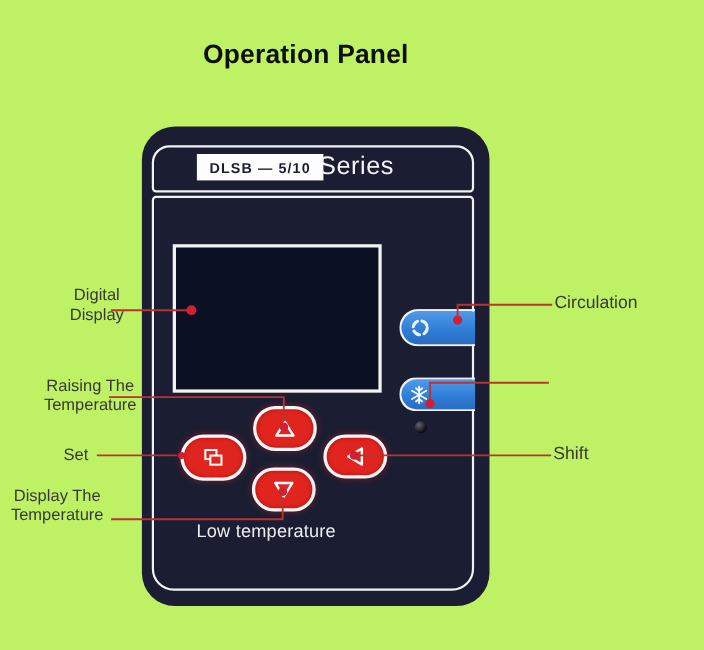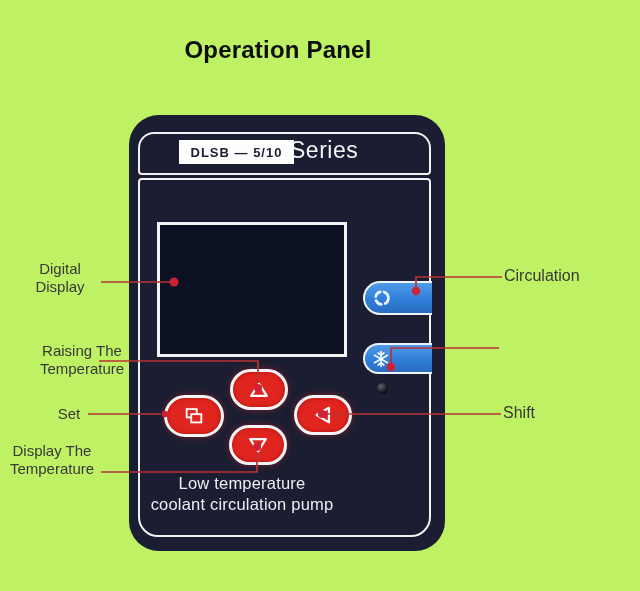--- a/index.html
+++ b/index.html
@@ -67,21 +67,21 @@
     background:radial-gradient(circle at 35% 30%, #63636d 0%, #0b0b12 70%);
   }
   
   .panel-footer{
     position:absolute;left:0;top:358px;width:226px;text-align:center;
     color:#ecedf0;font-size:16.5px;line-height:21px;letter-spacing:.2px;
   }
   
   .ann{position:absolute;color:#383838;font-size:15px;line-height:18px;}
   .ann.center{text-align:center;}
-  .ann-digital{left:28px;top:260px;width:64px;}
+  .ann-digital{left:56px;top:260px;width:64px;}
   .ann-raising{left:2px;top:342px;width:100px;margin-left:30px;}
   .ann-set{left:47px;top:405px;width:44px;}
   .ann-reduce{left:2px;top:442px;width:100px;}
   .ann-circulation{left:504px;top:267px;font-size:16px;}
   .ann-refrigeration{left:501px;top:337px;font-size:16px;}
   .ann-shift{left:503px;top:404px;font-size:16px;}
   
   .overlay{position:absolute;left:0;top:0;width:640px;height:591px;pointer-events:none;z-index:5;}
   .icon-svg{display:block;}
 </style>
@@ -155,21 +155,20 @@
             <path d="M8.6 19.2L12 16.4l3.4 2.8"></path>
           </g>
         </svg>
       </span>
     </button>
 
     <div class="indicator-dot"></div>
 
     <div class="panel-footer">
       <div>Low temperature</div>
-      <div>coolant circulation pump</div>
     </div>
   </div>
 
   <div class="ann center ann-digital">Digital Display</div>
   <div class="ann center ann-raising">Raising The Temperature</div>
   <div class="ann center ann-set">Set</div>
   <div class="ann center ann-reduce">Display The Temperature</div>
   <div class="ann ann-circulation">Circulation</div>
   <div class="ann ann-shift">Shift</div>
 

